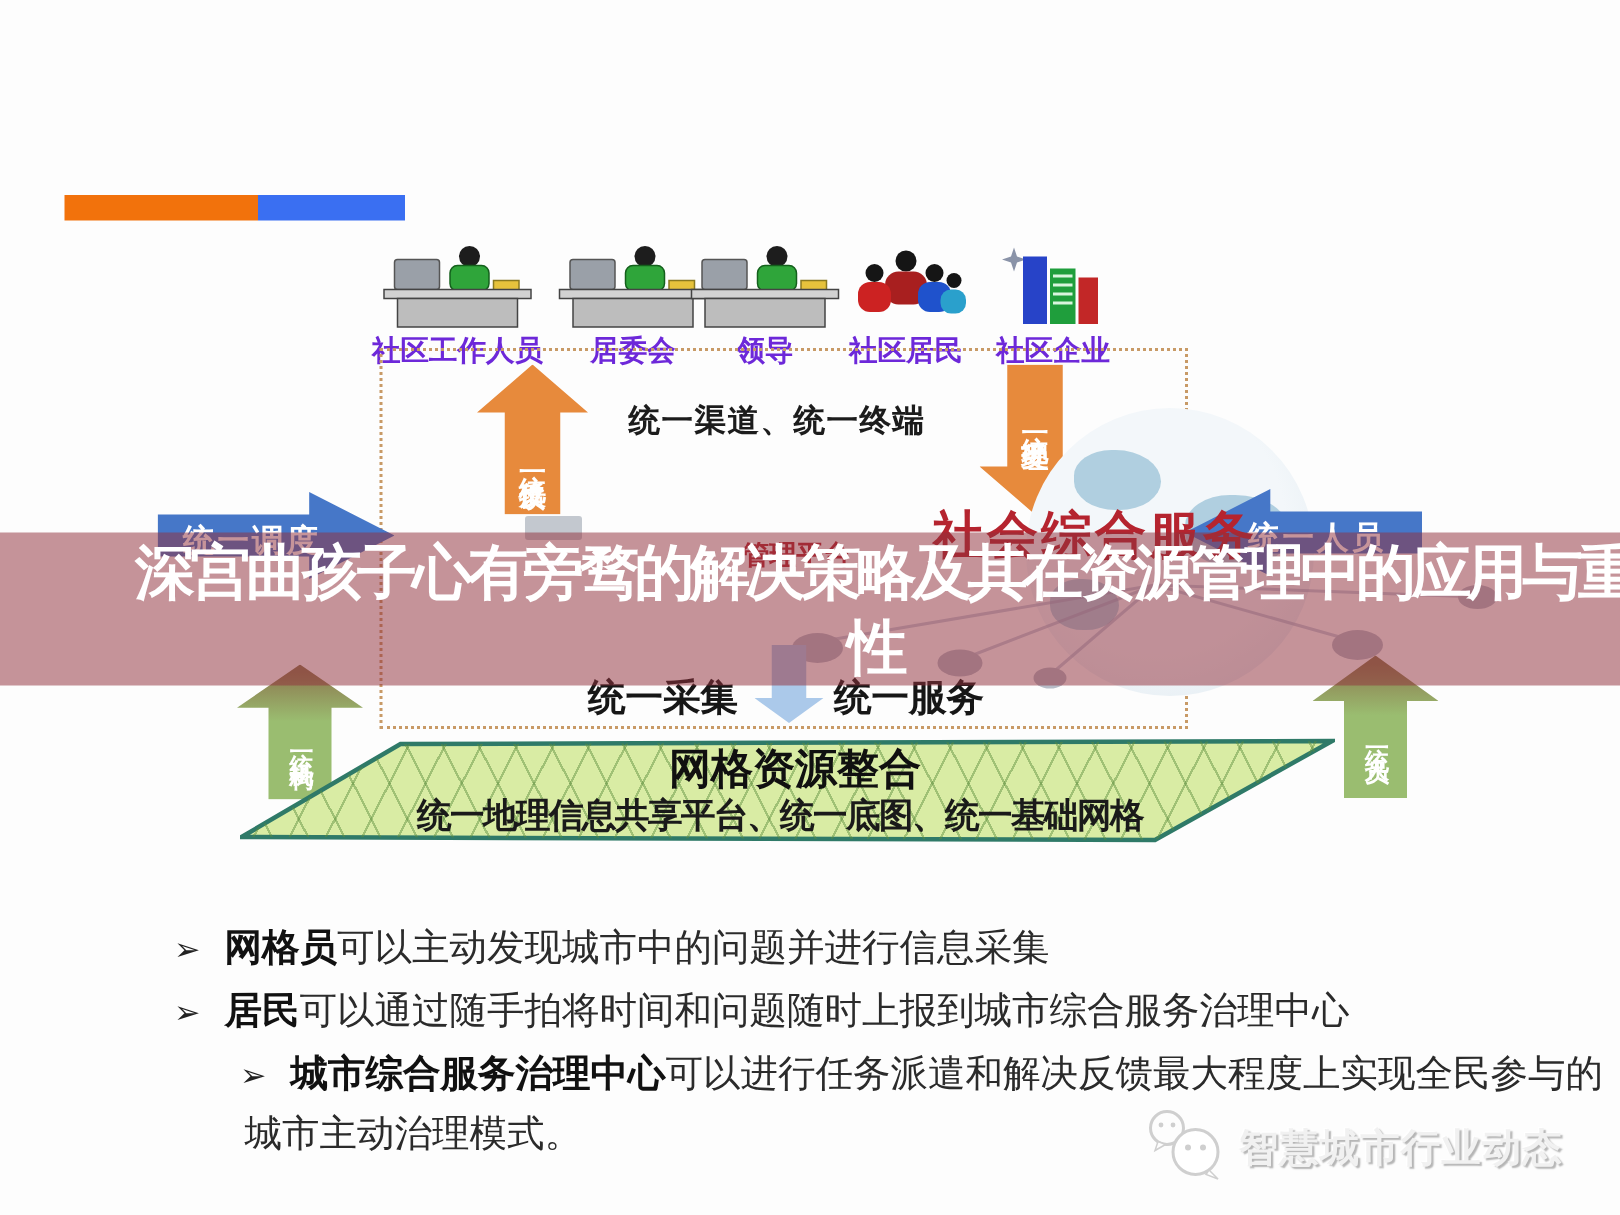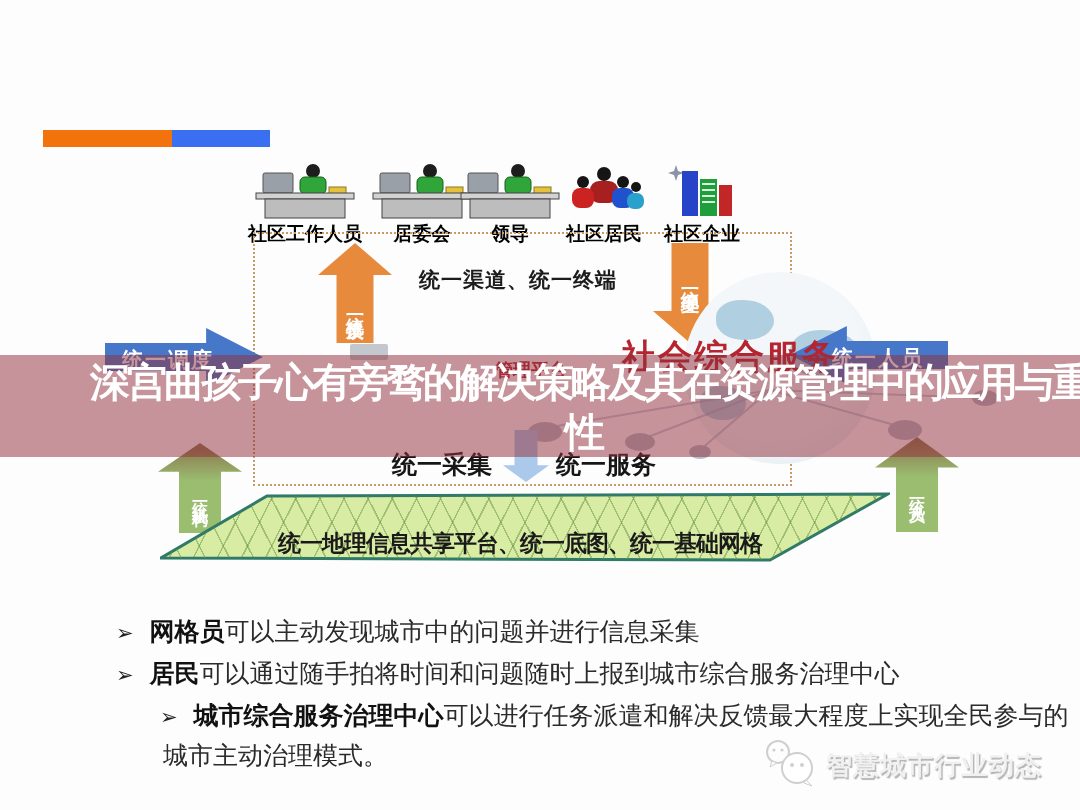--- a/index.html
+++ b/index.html
@@ -13,21 +13,21 @@
              display:flex;align-items:center;justify-content:center;}
   .title-text{font-size:50px;font-weight:900;color:#0d0d0d;letter-spacing:0px;white-space:nowrap;
               transform:scaleY(1.08);}
   .bar{top:130px;height:17px;}
   .bar-orange{left:43px;width:129px;}
   .bar-blue{left:172px;width:98px;}
 
   
   .actor{top:163px;width:120px;display:flex;flex-direction:column;align-items:center;}
   .actor svg{display:block;}
-  .actor-label{font-size:19px;font-weight:800;color:#000000;margin-top:2px;white-space:nowrap;}
+  .actor-label{font-size:19px;font-weight:800;color:#6d28d9;margin-top:2px;white-space:nowrap;}
 
   
   .dashed-box{left:253px;top:232px;width:535px;height:250px;border:2px dotted #c89a66;}
 
   
   .blockarrow{display:flex;align-items:center;justify-content:center;}
   .up-arrow{clip-path:polygon(50% 0,100% 32%,75% 32%,75% 100%,25% 100%,25% 32%,0 32%);}
   .down-arrow{clip-path:polygon(25% 0,75% 0,75% 68%,100% 68%,50% 100%,0 68%,25% 68%);}
   .right-arrow{clip-path:polygon(0 26%,64% 26%,64% 0,100% 50%,64% 100%,64% 74%,0 74%);}
   .left-arrow{clip-path:polygon(100% 26%,36% 26%,36% 0,0 50%,36% 100%,36% 74%,100% 74%);}
@@ -225,20 +225,21 @@
   </div>
   <div class="abs blockarrow up-arrow green-arrow ry-arrow">
     <span class="vtext">统一人员</span>
   </div>
 
   <div class="abs para-wrap">
     <svg class="abs" width="730" height="70" style="left:0;top:0;">
       <polygon points="107,4 728,2 610,68 1,66" fill="#d9eca4" stroke="#2f7a68" stroke-width="3"></polygon>
     </svg>
     <div class="abs para-grid"></div>
+    <div class="abs para-title">网格资源整合</div>
     <div class="abs para-sub">统一地理信息共享平台、统一底图、统一基础网格</div>
   </div>
 
   <div class="abs band"></div>
   <div class="abs band-text">深宫曲孩子心有旁骛的解决策略及其在资源管理中的应用与重要</div>
   <div class="abs band-text2">性</div>
 
   <div class="abs note b1"><span class="chev">➢</span><span class="lead">网格员</span><span>可以主动发现城市中的问题并进行信息采集</span></div>
   <div class="abs note b2"><span class="chev">➢</span><span class="lead">居民</span><span>可以通过随手拍将时间和问题随时上报到城市综合服务治理中心</span></div>
   <div class="abs note b3"><span class="chev">➢</span><span class="lead">城市综合服务治理中心</span><span>可以进行任务派遣和解决反馈最大程度上实现全民参与的</span></div>

